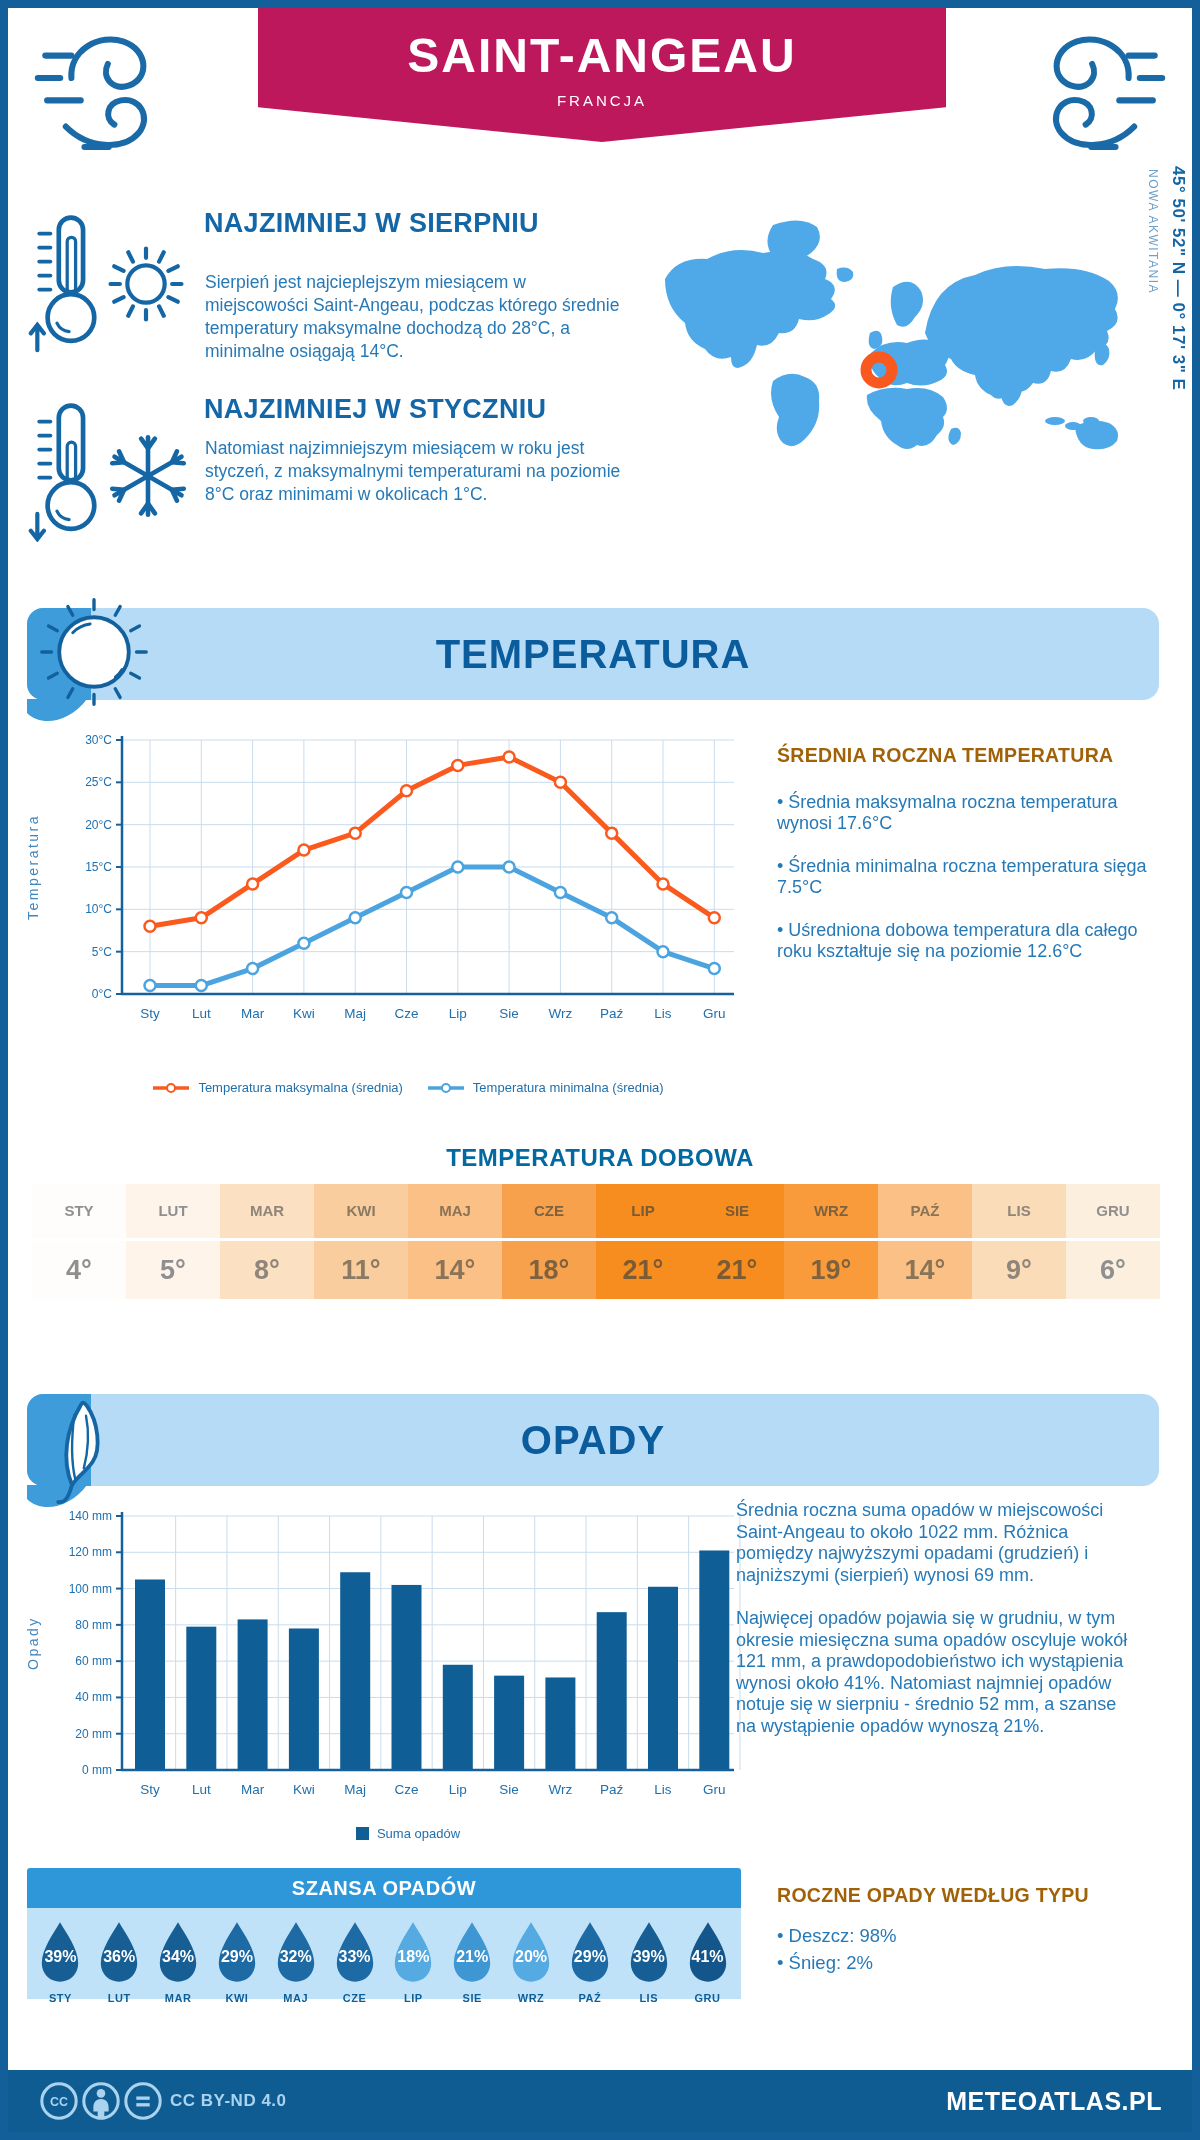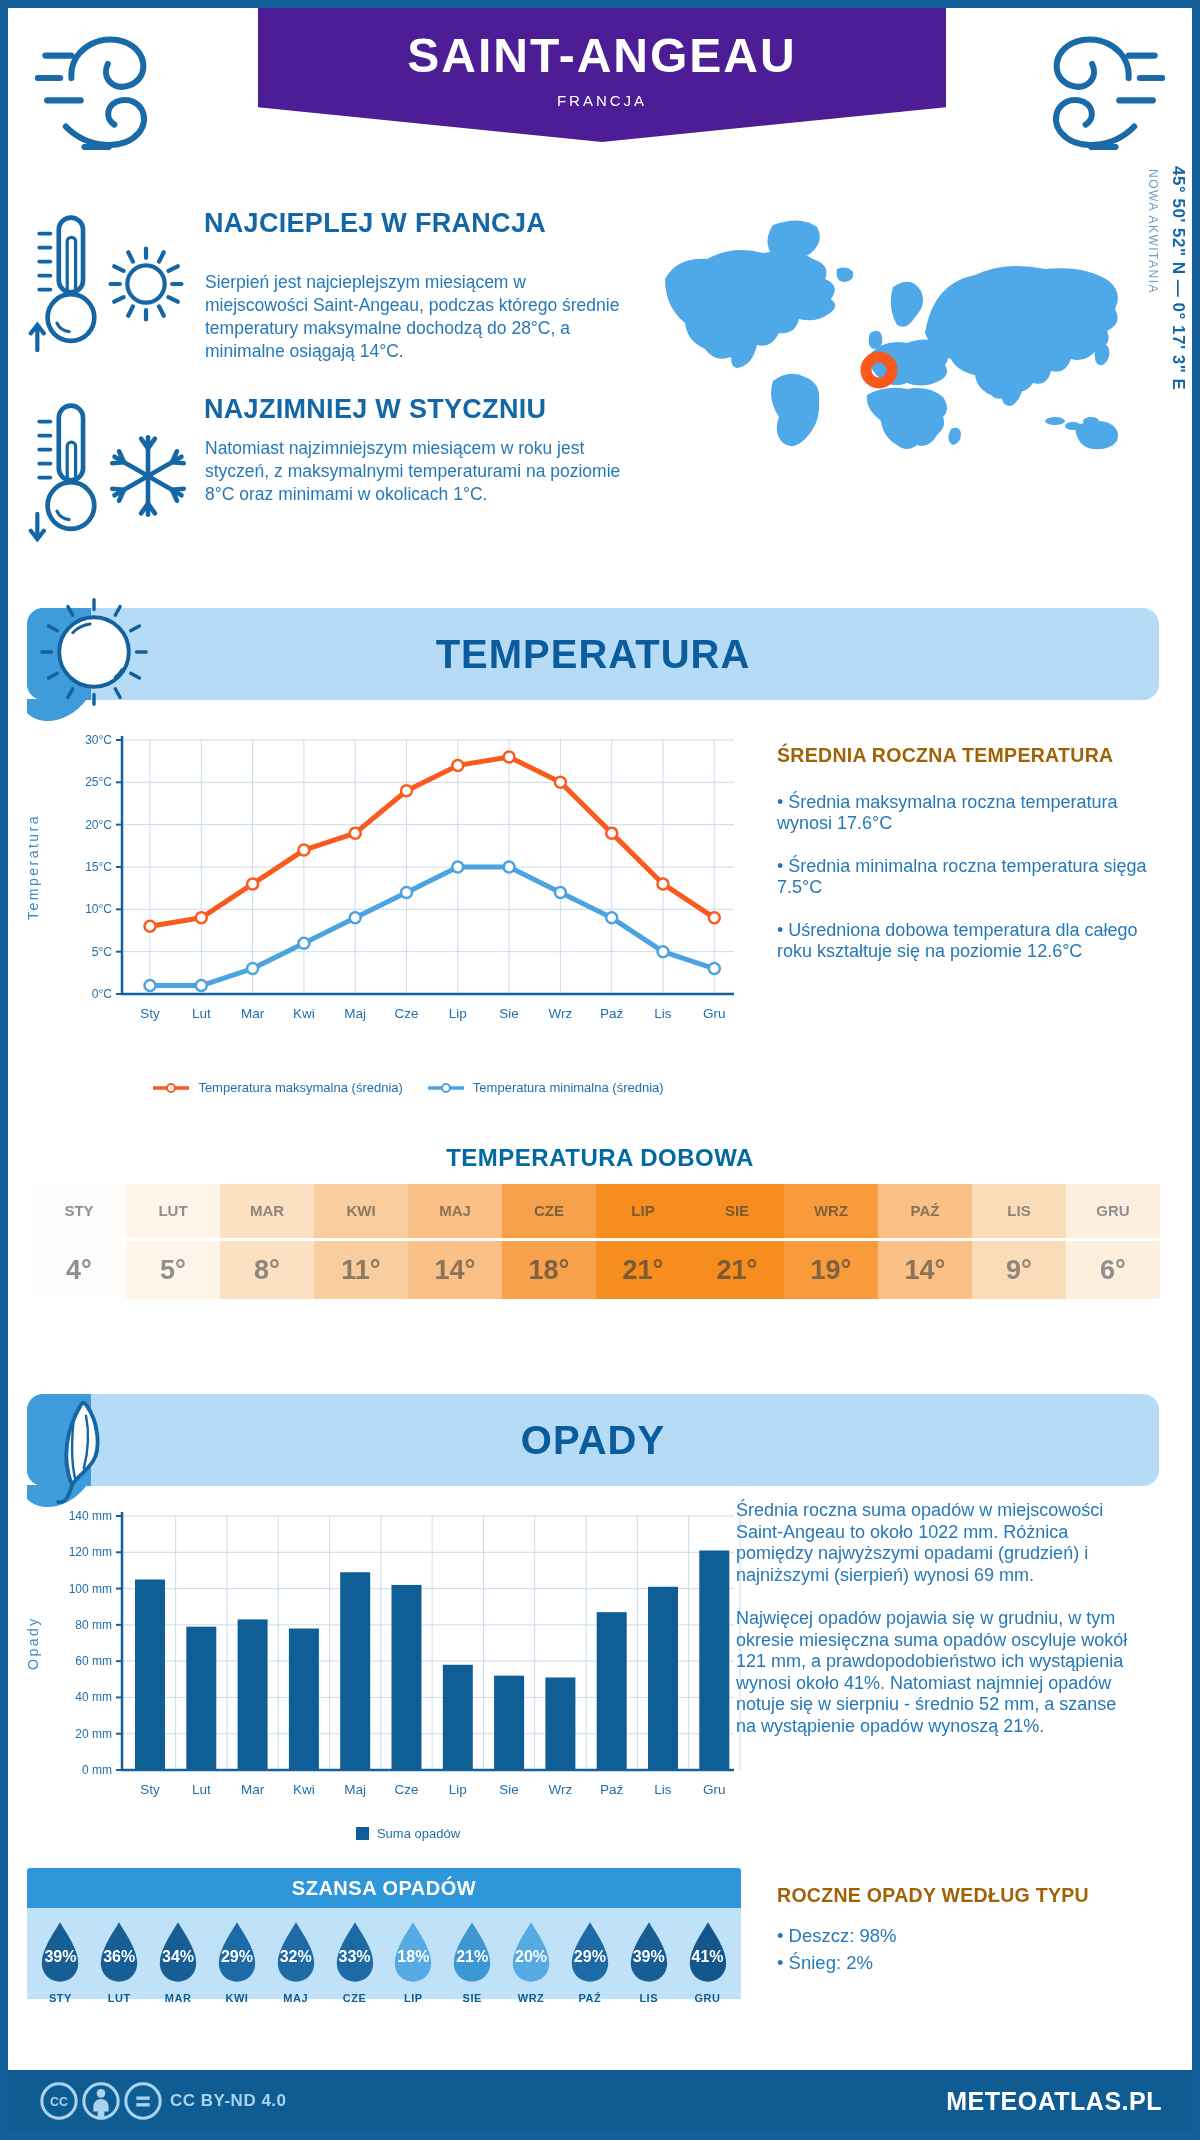--- a/index.html
+++ b/index.html
@@ -1,21 +1,21 @@
 <!DOCTYPE html>
 <html><head>
 <meta charset="utf-8">
 <style>
   html,body{margin:0;padding:0;background:#fff;}
   .page{position:relative;width:1200px;height:2140px;background:#fff;border:8px solid #135F9A;
         box-sizing:border-box;font-family:"Liberation Sans",sans-serif;overflow:hidden;}
   .abs{position:absolute;}
 
   
-  #banner{left:250px;top:0;width:688px;height:134px;background:#4c1d95;color:#fff;text-align:center;
+  #banner{left:250px;top:0;width:688px;height:134px;background:#be185d;color:#fff;text-align:center;
           clip-path:polygon(0 0,100% 0,100% 74%,50% 100%,0 74%);}
   #city{padding-top:20px;font-size:48px;font-weight:bold;letter-spacing:2px;}
   #country{margin-top:9px;font-size:15px;letter-spacing:3px;}
   .wind{width:150px;height:140px;}
   #wind-left{left:22px;top:14px;}
   #wind-right{right:22px;top:14px;transform:scaleX(-1);}
 
   
   .hl-title{font-size:27px;font-weight:bold;color:#1467A7;letter-spacing:.3px;}
   .hl-text{font-size:17.5px;line-height:23px;color:#2679B7;}
@@ -138,21 +138,21 @@
       <line x1="12" y1="82" x2="24" y2="82" stroke-width="4"></line>
       <path d="M10 147 V121 M3 129 L10 120 L17 129" stroke-width="4.5"></path>
     </g>
   </svg>
   <svg id="sun1" class="abs" width="84" height="84" viewBox="0 0 90 90">
     <g fill="none" stroke="#1566A4" stroke-width="4.5" stroke-linecap="round">
       <circle cx="45" cy="45" r="20"></circle>
       <path d="M73 45 H83 M69 59 L79 64 M59 69 L64 79 M45 73 V83 M31 69 L26 79 M21 59 L11 64 M17 45 H7 M21 31 L11 26 M31 21 L26 11 M45 17 V7 M59 21 L64 11 M69 31 L79 26"></path>
     </g>
   </svg>
-  <div id="hl1-title" class="abs hl-title">NAJCIEPLEJ W FRANCJA</div>
+  <div id="hl1-title" class="abs hl-title">NAJZIMNIEJ W SIERPNIU</div>
   <div id="hl1-text" class="abs hl-text">Sierpień jest najcieplejszym miesiącem w miejscowości Saint-Angeau, podczas którego średnie temperatury maksymalne dochodzą do 28°C, a minimalne osiągają 14°C.</div>
 
   <svg id="thermo2" class="abs" width="84" height="142" viewBox="0 0 90 150">
     <g fill="none" stroke="#1566A4" stroke-width="5" stroke-linecap="round">
       <rect x="33" y="5" width="26" height="80" rx="13"></rect>
       <circle cx="46" cy="112" r="25"></circle>
       <rect x="42" y="44" width="9" height="42" rx="4.5" stroke-width="3.5"></rect>
       <path d="M31 118 A16 16 0 0 0 44 127" stroke-width="3.5"></path>
       <line x1="12" y1="22" x2="24" y2="22" stroke-width="4"></line>
         <line x1="12" y1="37" x2="24" y2="37" stroke-width="4"></line>

